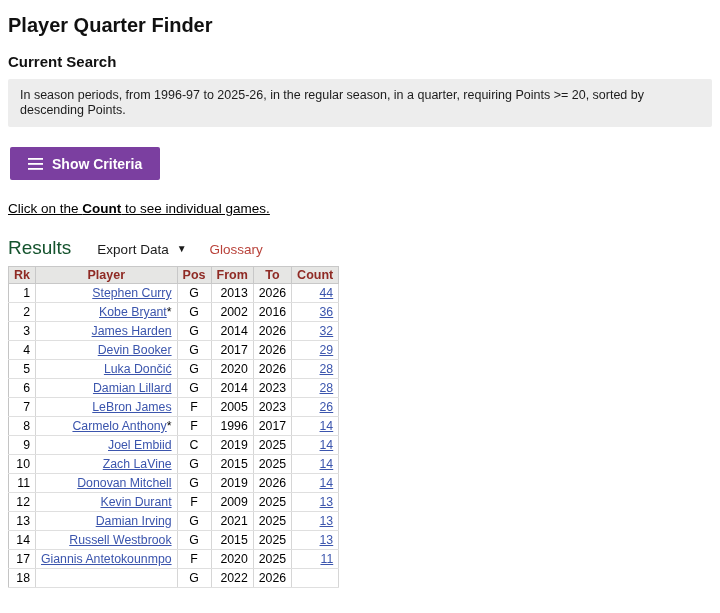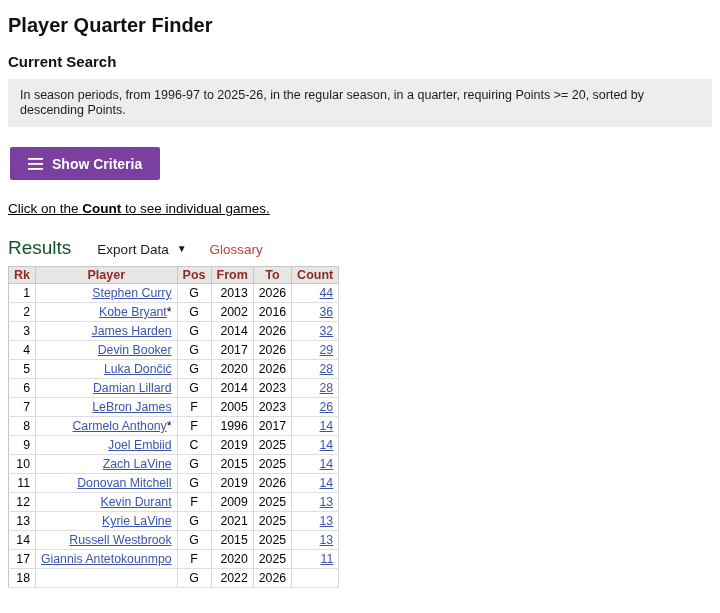--- a/index.html
+++ b/index.html
@@ -202,21 +202,21 @@
         <tr>
           <td class="col-rk">12</td>
           <td class="col-player"><a class="player-link">Kevin Durant</a></td>
           <td class="col-pos">F</td>
           <td class="col-from">2009</td>
           <td class="col-to">2025</td>
           <td class="col-count"><a class="count-link">13</a></td>
         </tr>
         <tr>
           <td class="col-rk">13</td>
-          <td class="col-player"><a class="player-link">Kyrie LaVine</a></td>
+          <td class="col-player"><a class="player-link">Damian Irving</a></td>
           <td class="col-pos">G</td>
           <td class="col-from">2021</td>
           <td class="col-to">2025</td>
           <td class="col-count"><a class="count-link">13</a></td>
         </tr>
         <tr>
           <td class="col-rk">14</td>
           <td class="col-player"><a class="player-link">Russell Westbrook</a></td>
           <td class="col-pos">G</td>
           <td class="col-from">2015</td>

